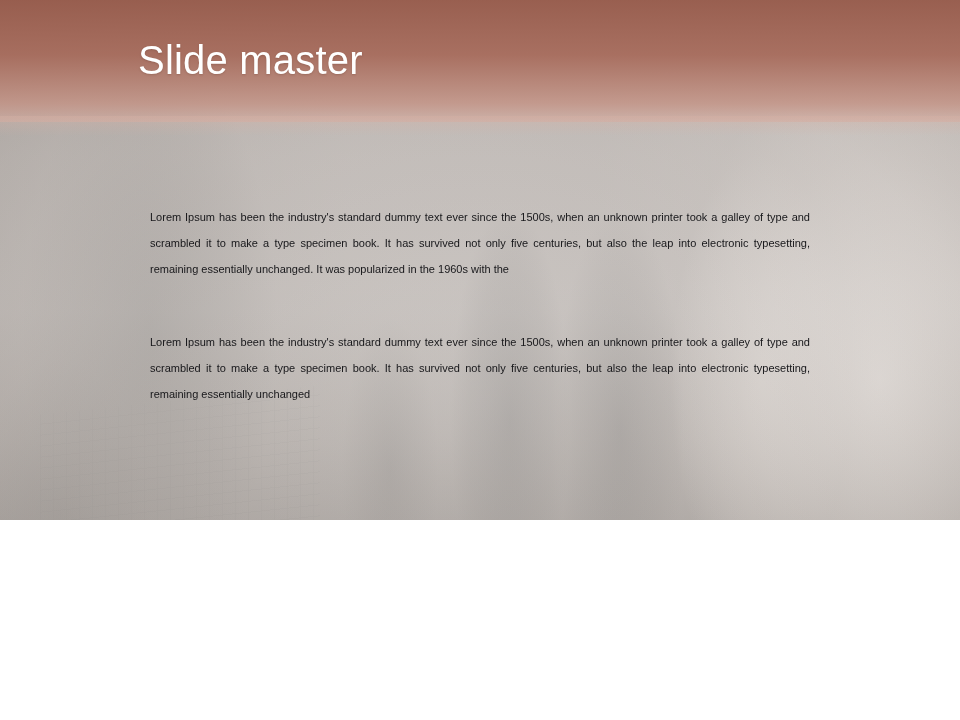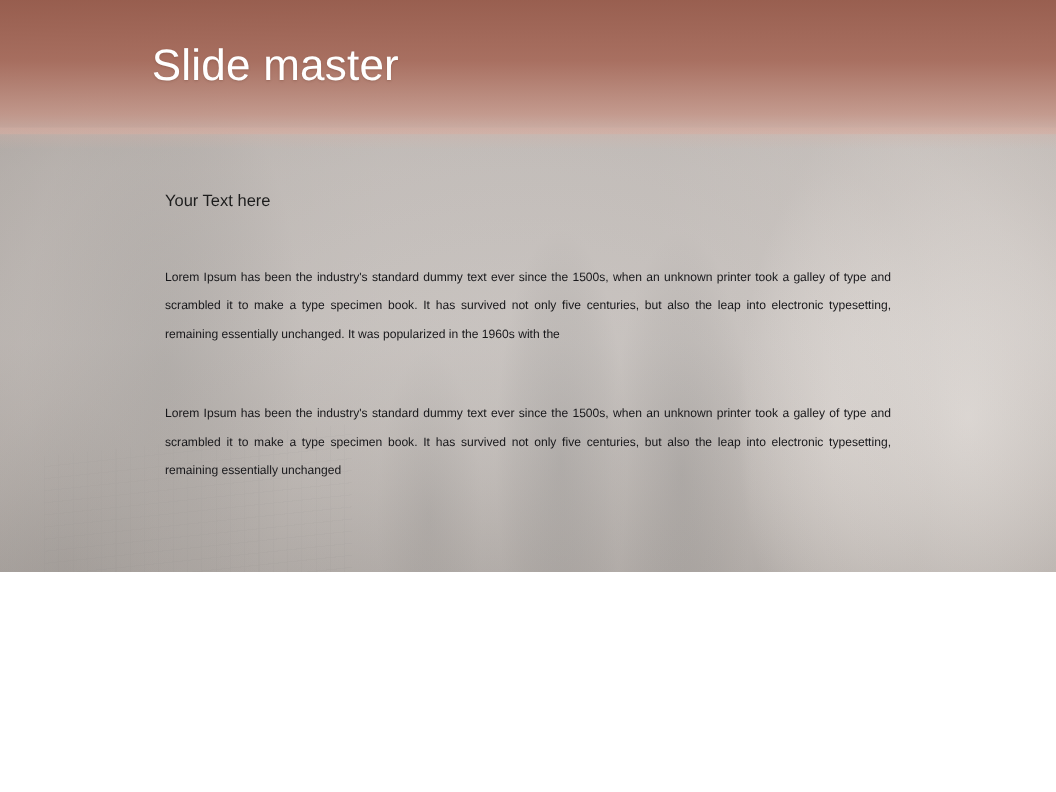--- a/index.html
+++ b/index.html
@@ -126,18 +126,17 @@
 
   <div class="bg-photo"></div>
   <div class="bg-texture"></div>
   <div class="bg-wash"></div>
   <div class="bg-vignette"></div>
 
   <div class="title-band"></div>
   <div class="slide-title">Slide master</div>
 
   <div class="content">
-    <p class="lead">Your Text here</p>
     <p class="para first">Lorem Ipsum has been the industry's standard dummy text ever since the 1500s, when an unknown printer took a galley of type and scrambled it to make a type specimen book. It has survived not only five centuries, but also the leap into electronic typesetting, remaining essentially unchanged. It was popularized in the 1960s with the</p>
     <p class="para second">Lorem Ipsum has been the industry's standard dummy text ever since the 1500s, when an unknown printer took a galley of type and scrambled it to make a type specimen book. It has survived not only five centuries, but also the leap into electronic typesetting, remaining essentially unchanged</p>
   </div>
 
 </div>
 
 </body></html>

